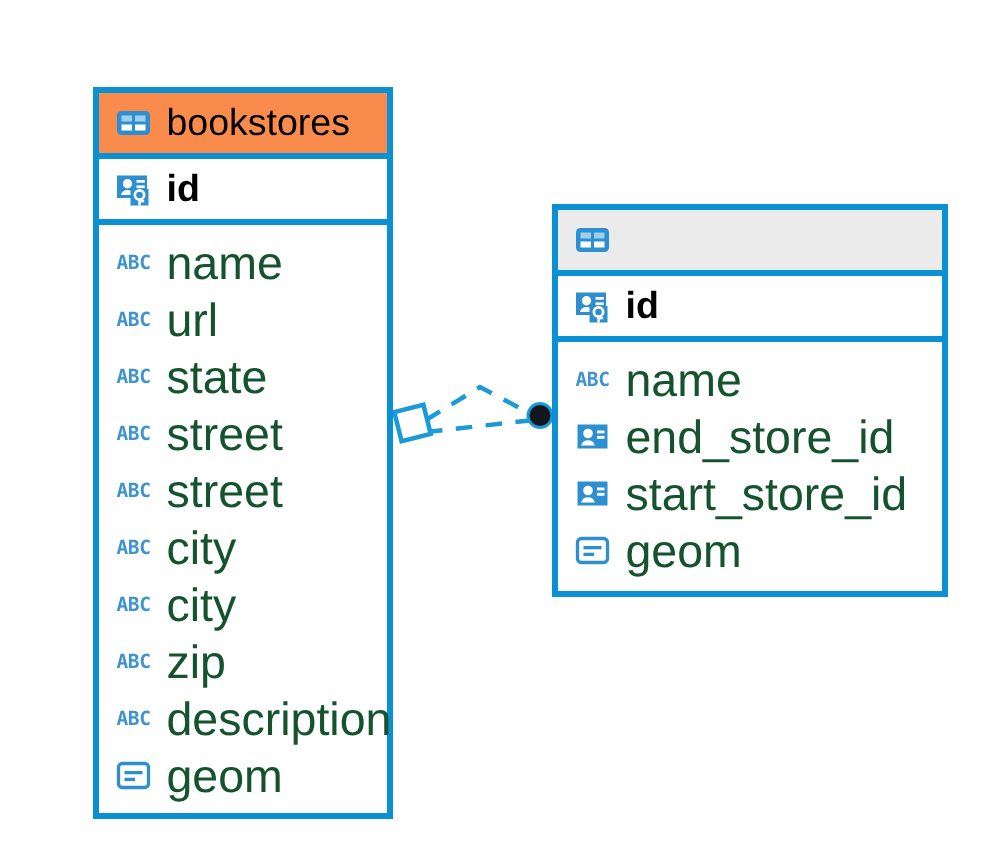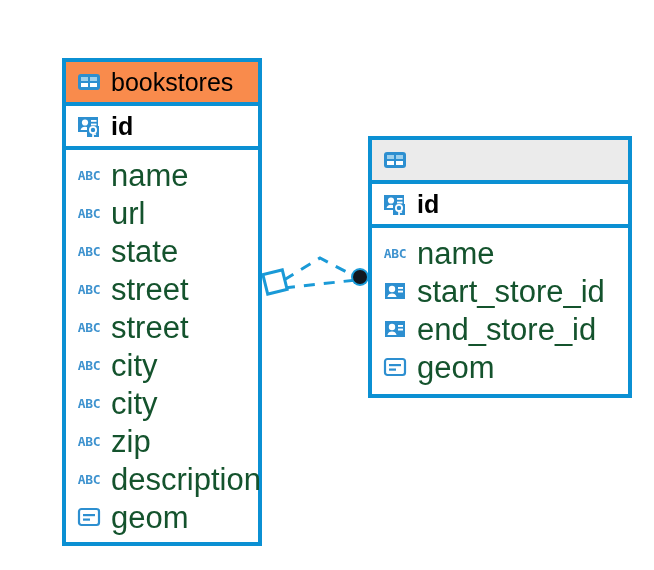--- a/index.html
+++ b/index.html
@@ -257,33 +257,33 @@
       <div class="field-row">
         <span class="icon">
           <svg width="26" height="26" viewBox="0 0 26 26" aria-hidden="true">
             <rect x="3" y="5" width="20" height="16" fill="#2d8fd0"></rect>
             <circle cx="10" cy="11" r="3.2" fill="#ffffff"></circle>
             <path d="M 5.4 19 A 4.8 4.8 0 0 1 14.6 19 Z" fill="#ffffff"></path>
             <rect x="16" y="9" width="5" height="1.9" fill="#ffffff"></rect>
             <rect x="16" y="12.6" width="5" height="1.9" fill="#ffffff"></rect>
           </svg>
         </span>
-        <span class="field-label">start_store_id</span>
+        <span class="field-label">end_store_id</span>
       </div>
       <div class="field-row">
         <span class="icon">
           <svg width="26" height="26" viewBox="0 0 26 26" aria-hidden="true">
             <rect x="3" y="5" width="20" height="16" fill="#2d8fd0"></rect>
             <circle cx="10" cy="11" r="3.2" fill="#ffffff"></circle>
             <path d="M 5.4 19 A 4.8 4.8 0 0 1 14.6 19 Z" fill="#ffffff"></path>
             <rect x="16" y="9" width="5" height="1.9" fill="#ffffff"></rect>
             <rect x="16" y="12.6" width="5" height="1.9" fill="#ffffff"></rect>
           </svg>
         </span>
-        <span class="field-label">end_store_id</span>
+        <span class="field-label">start_store_id</span>
       </div>
       <div class="field-row">
         <span class="icon">
           <svg width="26" height="26" viewBox="0 0 26 26" aria-hidden="true">
             <rect x="3" y="5" width="20" height="16" rx="2.5" ry="2.5" fill="#ffffff" stroke="#2d8fd0" stroke-width="2.2"></rect>
             <rect x="7" y="10" width="12" height="2.2" fill="#2d8fd0"></rect>
             <rect x="7" y="14.5" width="7" height="2.2" fill="#2d8fd0"></rect>
           </svg>
         </span>
         <span class="field-label">geom</span>

